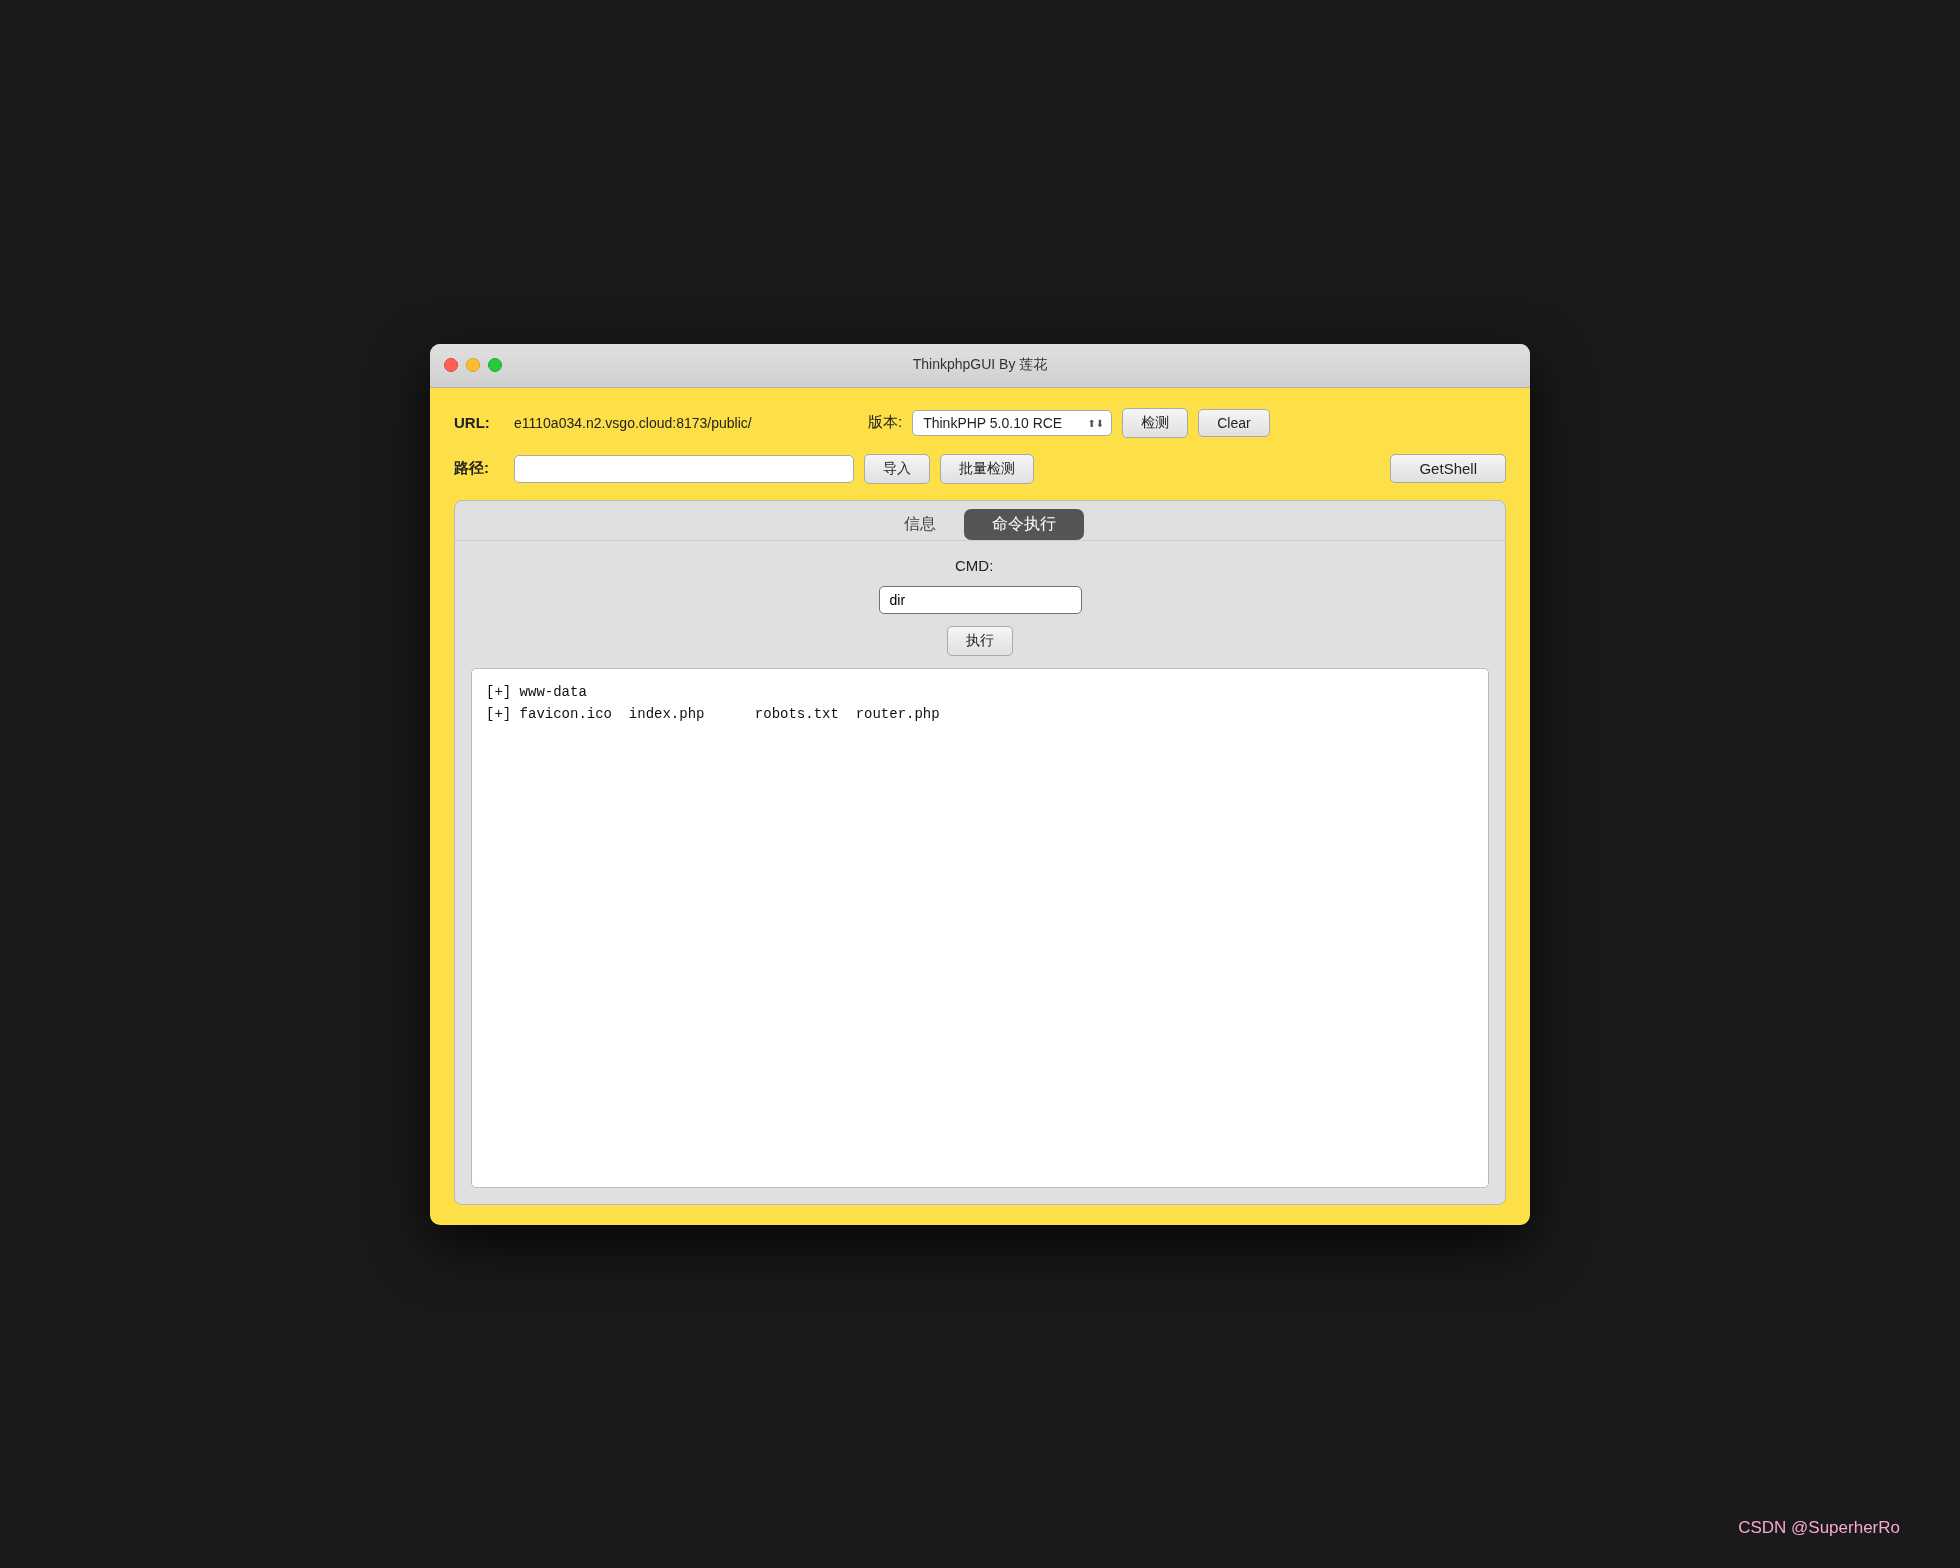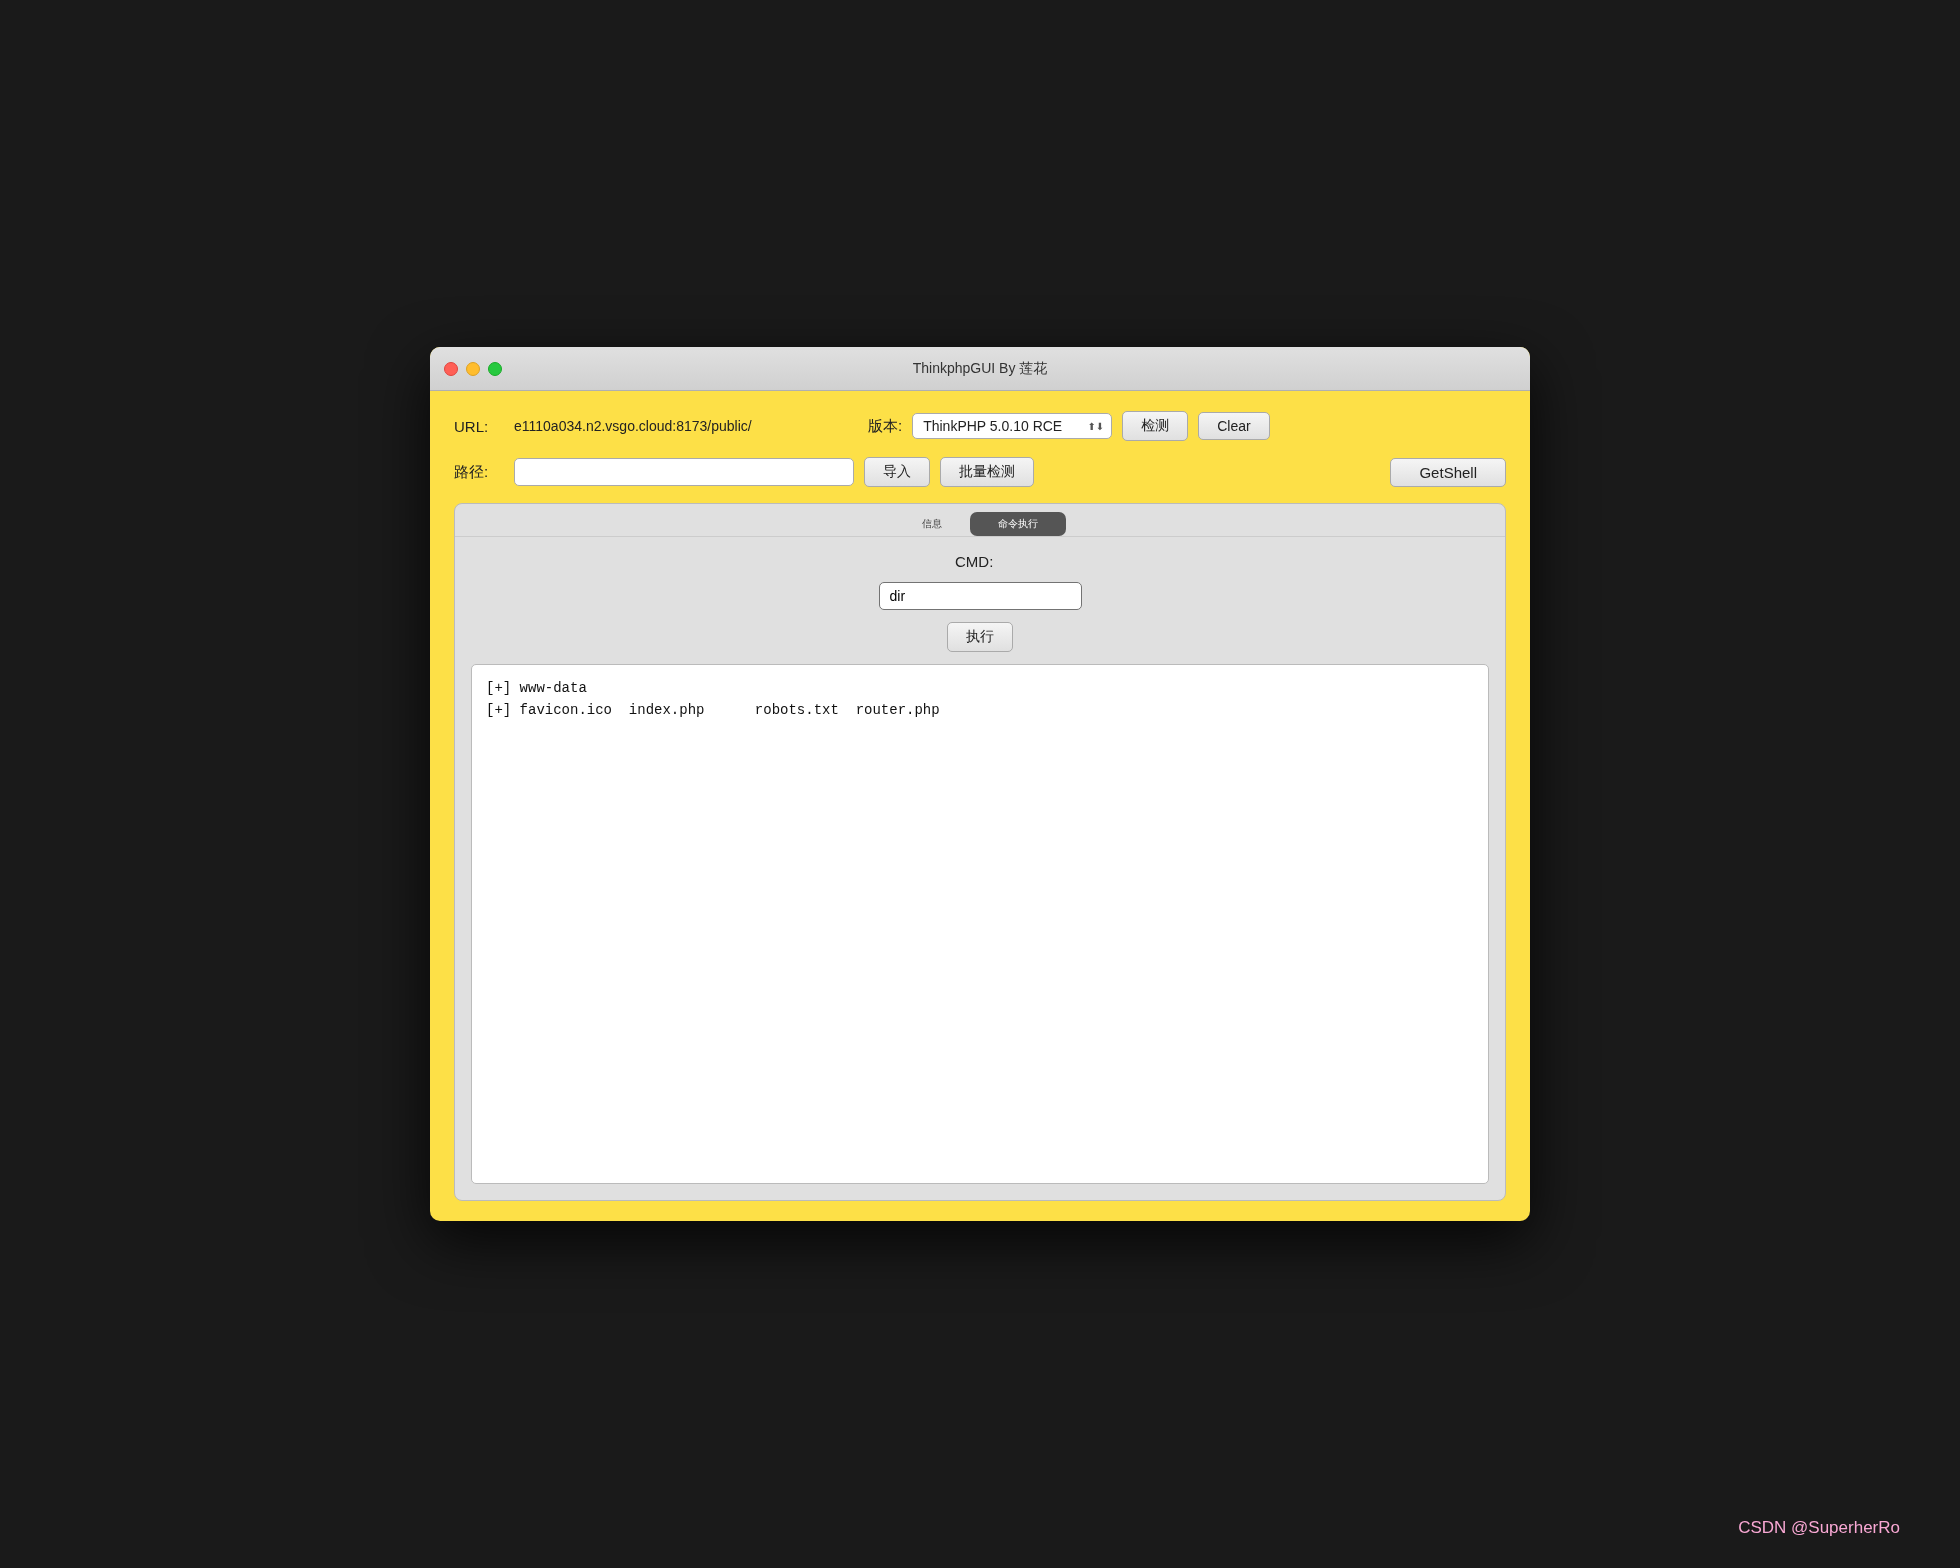--- a/index.html
+++ b/index.html
@@ -67,20 +67,21 @@
       display: flex;
       align-items: center;
       margin-bottom: 16px;
       gap: 10px;
     }
 
     .label {
       font-size: 15px;
       color: #222;
       min-width: 50px;
+      font-weight: bold;
     }
 
     .url-display {
       font-size: 14px;
       color: #222;
       background: transparent;
       border: none;
       flex: 1;
       max-width: 340px;
     }
@@ -158,21 +159,21 @@
     .tab-bar {
       display: flex;
       justify-content: center;
       gap: 0;
       padding: 8px 0 0 0;
       border-bottom: 1px solid #ccc;
     }
 
     .tab {
       padding: 5px 28px;
-      font-size: 10px;
+      font-size: 16px;
       cursor: pointer;
       border-radius: 5px 5px 0 0;
       color: #444;
       background: transparent;
       border: none;
     }
 
     .tab.active {
       background: #555;
       color: white;

